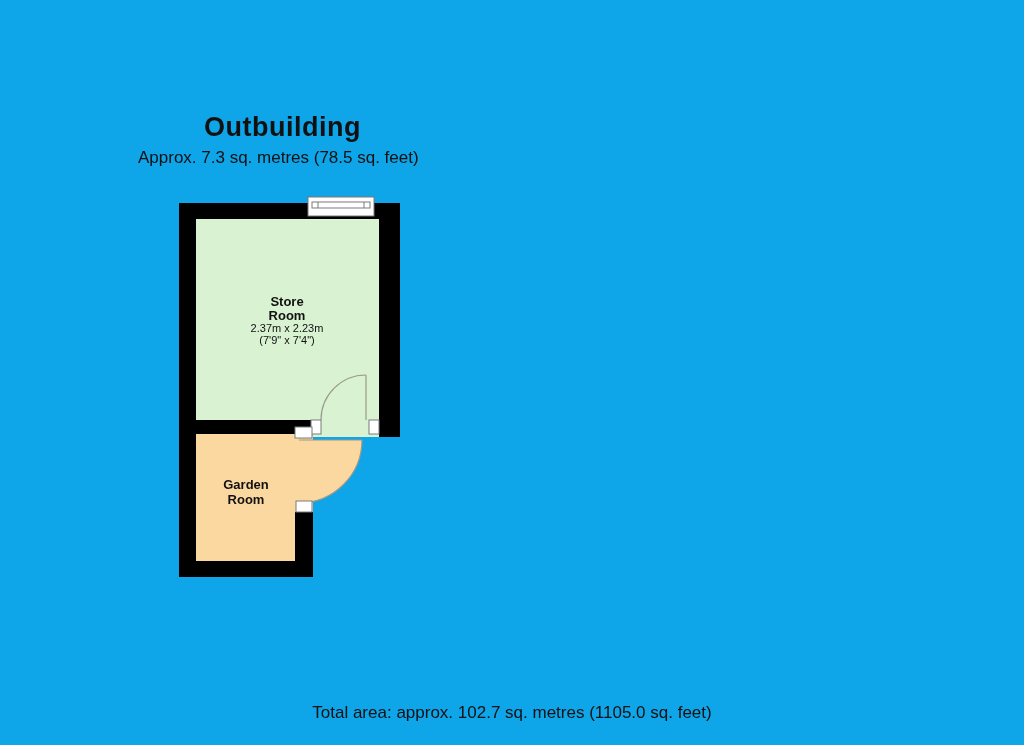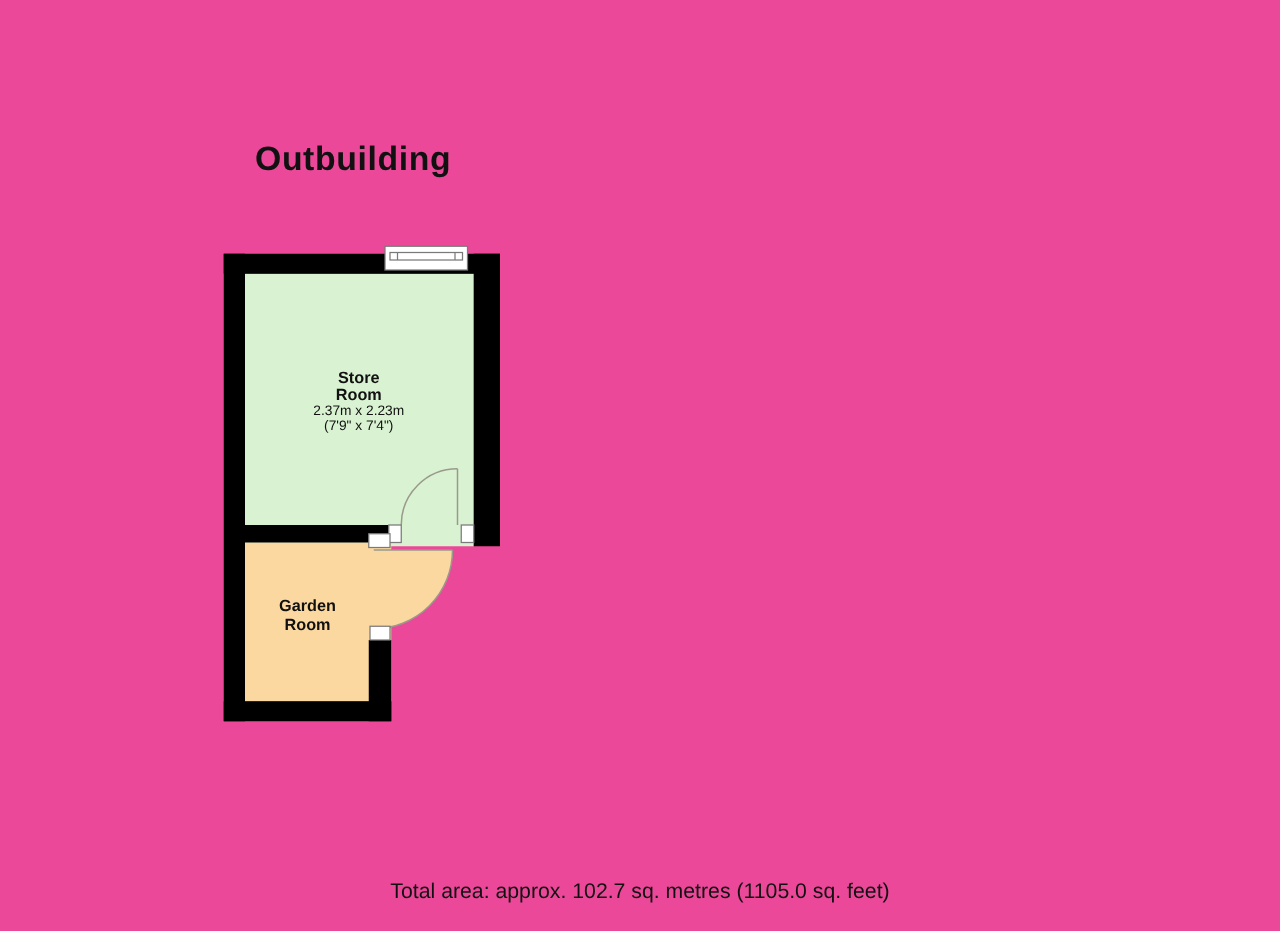--- a/index.html
+++ b/index.html
@@ -1,20 +1,20 @@
 <!DOCTYPE html>
 <html><head>
 <meta charset="utf-8">
 <style>
   html, body { margin: 0; padding: 0; background: #ffffff; }
   .page {
     position: relative;
     width: 1024px;
     height: 745px;
-    background: #ec4899;
+    background: #0ea5e9;
     font-family: "Liberation Sans", sans-serif;
     color: #111111;
     overflow: hidden;
   }
   .plan-title {
     position: absolute;
     left: 204px;
     top: 112px;
     margin: 0;
     font-size: 27px;
@@ -55,20 +55,21 @@
     font-size: 11px;
     fill: #111111;
   }
 </style>
 </head>
 <body>
 
 <div class="page">
 
   <h1 class="plan-title">Outbuilding</h1>
+  <div class="plan-subtitle">Approx. 7.3 sq. metres (78.5 sq. feet)</div>
 
   <svg class="plan-svg" width="260" height="400" viewBox="160 190 260 400" xmlns="http://www.w3.org/2000/svg">
 
     <rect x="196" y="219" width="183" height="218" fill="#d9f2d1"></rect>
     <rect x="196" y="434" width="117" height="127" fill="#fcd8a1"></rect>
 
     <path d="M 299 440 L 362 440 A 63 63 0 0 1 299 503 Z" stroke-width="1" fill="#fcd8a1"></path>
     <path d="M 362 440 A 63 63 0 0 1 299 503" fill="none" stroke-width="1.2" stroke="#9a9a8c"></path>
     <line x1="299" y1="440" x2="362" y2="440" stroke-width="1.2" stroke="#9a9a8c"></line>
 

